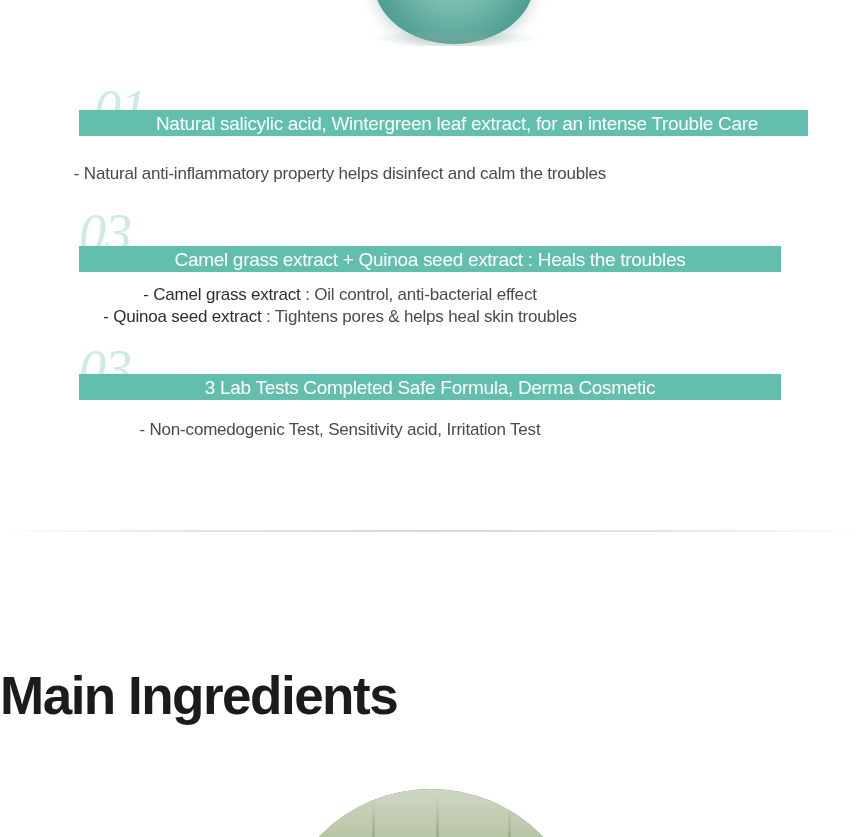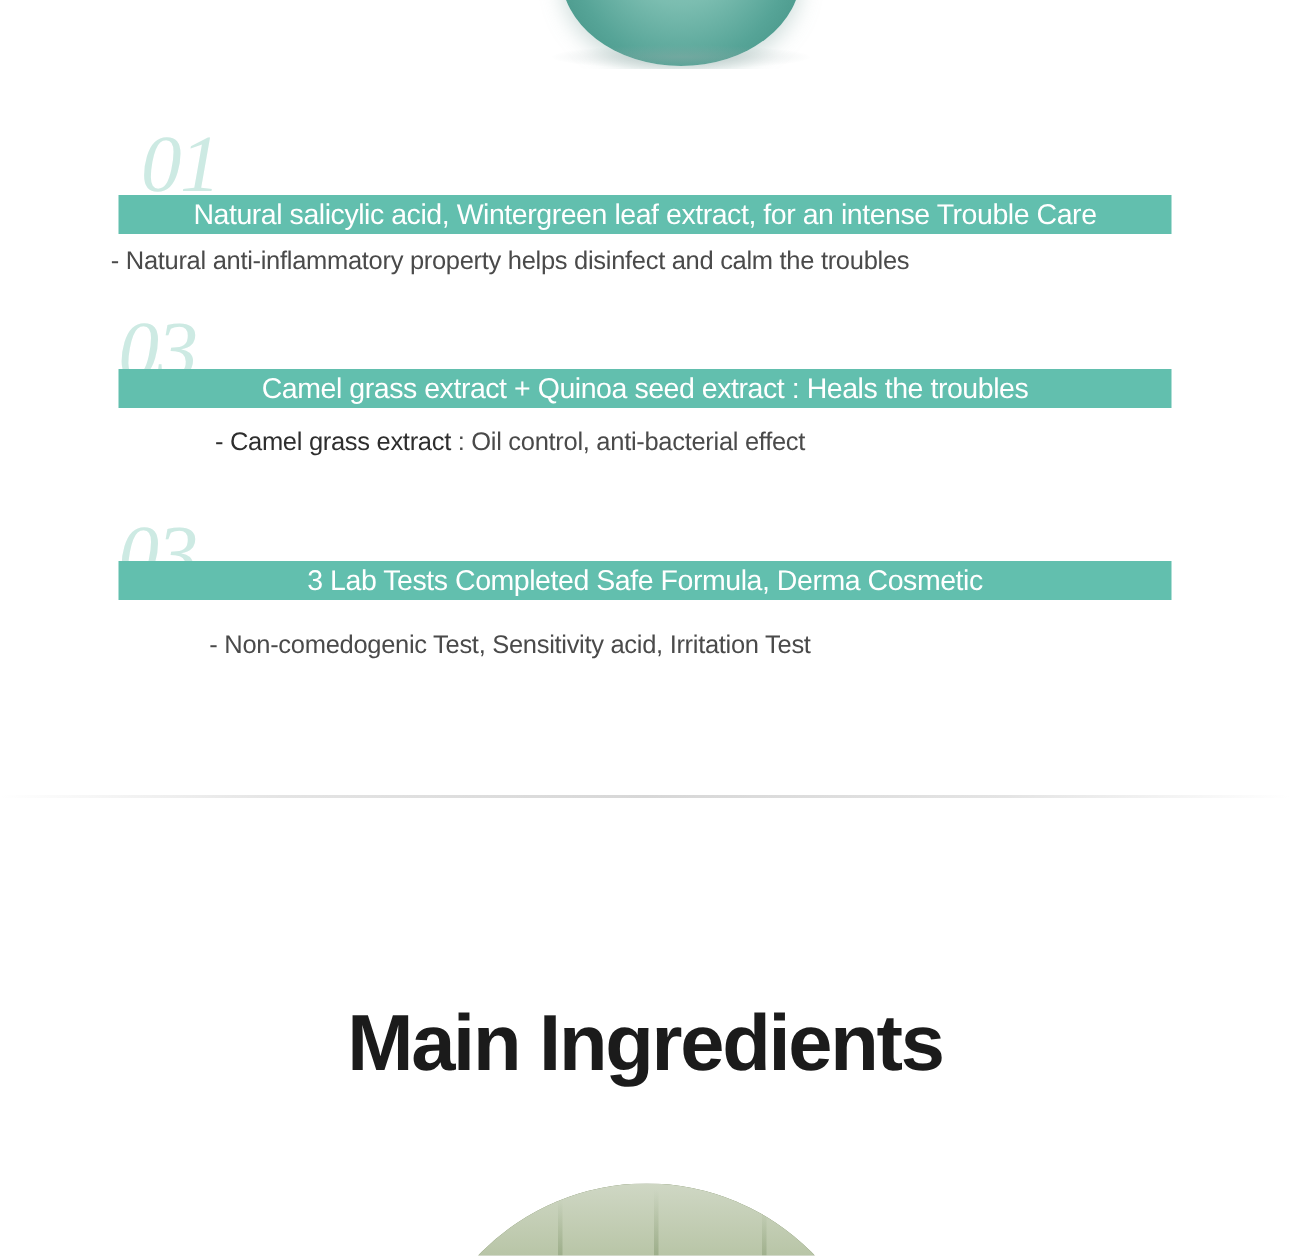--- a/index.html
+++ b/index.html
@@ -97,21 +97,21 @@
     color: #4a4a4a;
     letter-spacing: -0.2px;
   }
   .feature .desc b {
     font-weight: 400;
     color: #2e2e2e;
   }
 
   
   #feat-1 .num  { top: 12px; margin-left: 15px; }
-  #feat-1 .bar  { top: 60px; }
+  #feat-1 .bar  { top: 40px; padding-left: 27px; }
   #feat-1 .desc { top: 93px; }
 
   
   #feat-2 .num  { top: 136px; }
   #feat-2 .bar  { top: 176px; }
   #feat-2 .desc { top: 214px; }
 
   
   #feat-3 .num  { top: 272px; }
   #feat-3 .bar  { top: 304px; }
@@ -131,21 +131,20 @@
       rgba(225,225,225,0.9) 78%,
       rgba(232,232,232,0) 100%);
   }
 
   
   .section-title {
     position: absolute;
     left: 0;
     top: 664px;
     width: 860px;
-    text-align: center;
     font-size: 53px;
     line-height: 64px;
     font-weight: 700;
     color: #1b1b1b;
     letter-spacing: -1.5px;
   }
 
   
   .photo-crop {
     position: absolute;
@@ -206,20 +205,23 @@
 
   <div class="feature" id="feat-2">
     <div class="num">03</div>
     <div class="bar">
       <span>Camel grass extract + Quinoa seed extract : Heals the troubles</span>
     </div>
     <div class="desc">
       <div>
         <b>- Camel grass extract</b><span> : Oil control, anti-bacterial effect</span>
       </div>
+      <div>
+        <b>- Quinoa seed extract</b><span> : Tightens pores &amp; helps heal skin troubles</span>
+      </div>
     </div>
   </div>
 
   <div class="feature" id="feat-3">
     <div class="num">03</div>
     <div class="bar">
       <span>3 Lab Tests Completed Safe Formula, Derma Cosmetic</span>
     </div>
     <div class="desc">- Non-comedogenic Test, Sensitivity acid, Irritation Test</div>
   </div>

